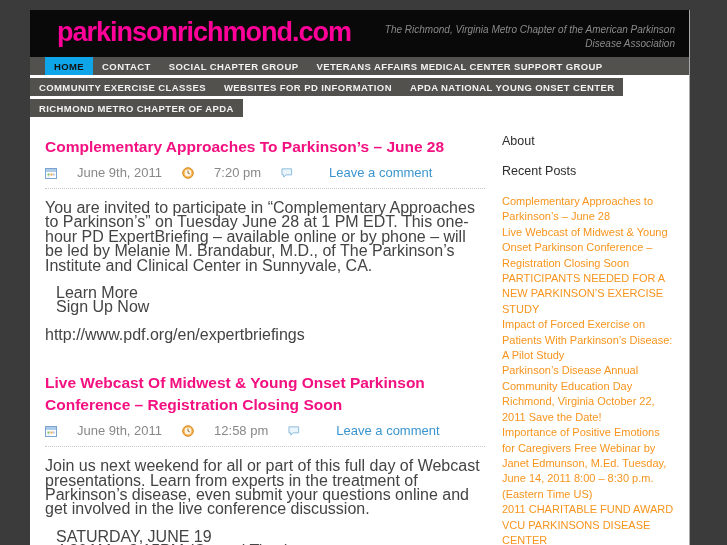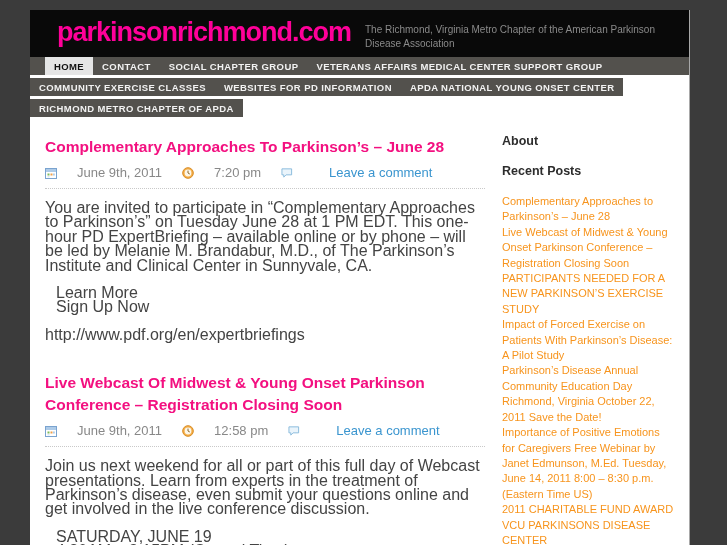--- a/index.html
+++ b/index.html
@@ -16,35 +16,35 @@
   .page{width:660px; min-height:535px; background:#fff; border-right:1px solid #a8a8a8;}
   
   .header{background:var(--header-bg); height:47px; position:relative;}
   .site-title{
     position:absolute; left:27px; bottom:9px;
     color:var(--site-pink); font-size:27px; font-weight:bold; letter-spacing:-1px;
     text-decoration:none;
   }
   .tagline{
     position:absolute; right:14px; bottom:6px; width:310px;
-    color:#8a8a8a; font-size:10px; line-height:14px; 
+    color:#8a8a8a; font-size:10px; line-height:14px; text-align:right;font-style:italic;
   }
   
   .nav{background:#fff;}
   .nav-row{
     display:flex; align-items:stretch; background:var(--nav-gray);
     margin-bottom:3px; width:max-content; min-height:16px;
   }
   .nav-row.full{width:100%;}
   .nav-row.full::before{content:""; width:15px;}
   .nav-item{
     color:#f2f2f2; font-size:9.5px; font-weight:bold; letter-spacing:0.4px;
     text-decoration:none; padding:4px 9px 3px 9px; white-space:nowrap;
   }
-  .nav-item.active{background:#e5e5e5; color:#111;}
+  .nav-item.active{background:#0ea5e9; color:#111;}
   
   .content{display:flex; background:#fff;}
   .main{width:460px; padding:16px 5px 20px 15px;}
   .sidebar{flex:1; padding:14px 14px 10px 12px;}
   
   .post{margin-bottom:30px;}
   .post-title{
     display:block; color:var(--post-pink); font-size:15.5px; font-weight:bold;
     line-height:1.42; text-decoration:none; margin-bottom:7px;
   }
@@ -52,21 +52,21 @@
     display:flex; align-items:center; gap:20px;
     color:#888; font-size:13px; margin-bottom:8px;
   }
   .post-meta .mi{display:inline-flex; width:12px; height:12px;}
   .comment-link{color:var(--link-blue); text-decoration:none; margin-left:16px;}
   .sep{border:0; border-top:1px dotted #c9c9c9; margin:0 0 12px 0;}
   .post p{color:var(--text); font-size:16px; line-height:14.4px; margin-bottom:13px; width:440px;}
   .post p.tight{margin-bottom:13px;}
   .post p .ln{display:block;padding-left:11px;}
   
-  .widget-title{color:#2d2d2d; font-size:12.5px; font-weight:bold; margin-bottom:16px;}
+  .widget-title{color:#2d2d2d; font-size:12.5px; font-weight:normal; margin-bottom:16px;}
   .widget{margin-bottom:14px;}
   .recent-list a{
     display:block; color:var(--side-orange); font-size:11px; line-height:15.4px;
     text-decoration:none;
   }
 </style>
 </head>
 <body>
 
 <div class="page">

